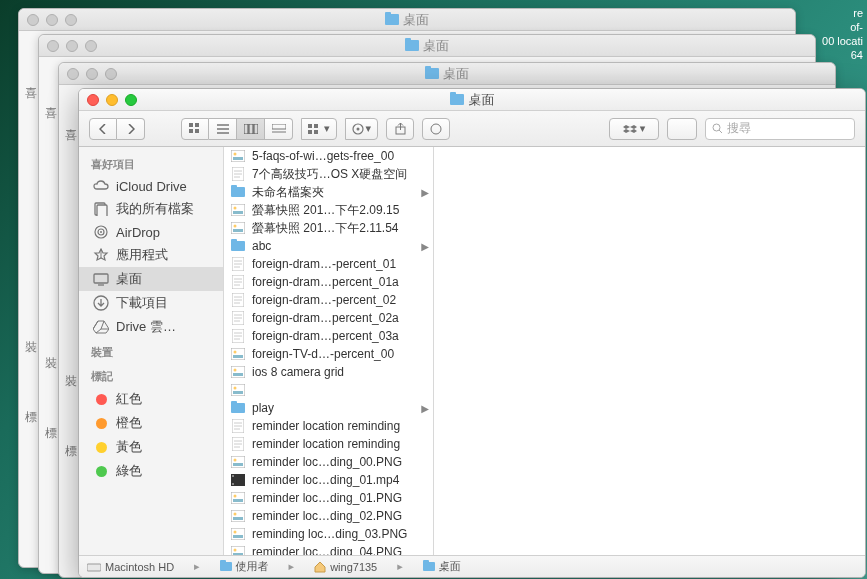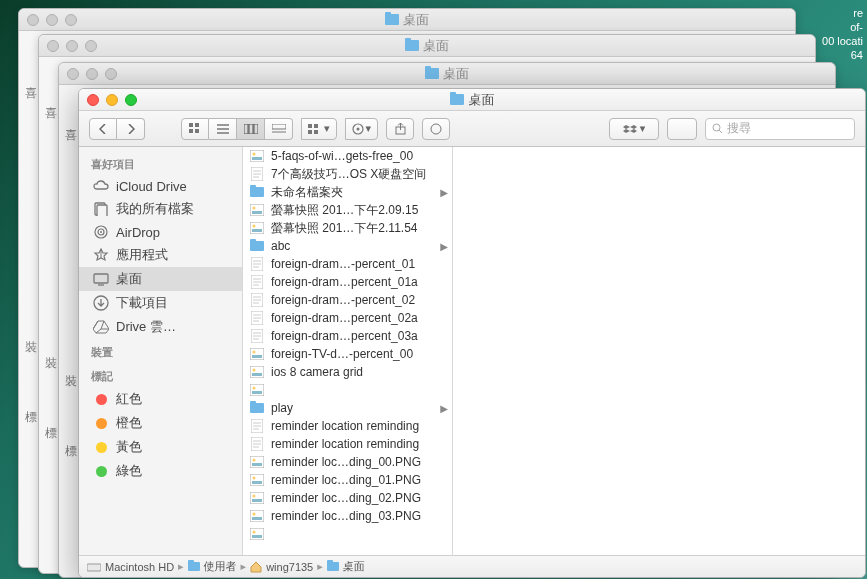--- a/index.html
+++ b/index.html
@@ -75,21 +75,21 @@
 .tbtn.single{border-radius:4px;}
 .tbtn.active{background:linear-gradient(#e0e0e0,#d4d4d4);}
 .searchbox {
   height:22px; width:150px; border:1px solid #c4c4c4; border-radius:4px;
   background:#fff; display:flex; align-items:center; padding:0 6px; gap:4px; color:#aaa; font-size:12px;
 }
 .spacer{flex:1;}
 
 .body { flex:1; display:flex; overflow:hidden; }
 .sidebar {
-  width:164px; background:#f4f4f4; border-right:1px solid #d8d8d8;
+  width:145px; background:#f4f4f4; border-right:1px solid #d8d8d8;
   overflow-y:auto; padding:4px 0;
 }
 .sb-header { font-size:11px; color:#8a8a8a; padding:6px 12px 3px; font-weight:600; }
 .sb-item {
   display:flex; align-items:center; gap:7px; padding:3px 12px 3px 14px;
   font-size:13px; color:#444; cursor:default;
 }
 .sb-item.sel { background:#dcdcdc; }
 .sb-icon { width:16px; height:16px; display:flex; align-items:center; justify-content:center; color:#787878; }
 .tag-dot{width:11px;height:11px;border-radius:50%;}
@@ -103,21 +103,21 @@
 }
 .file-icon{width:16px;height:14px;display:flex;align-items:center;justify-content:center;font-size:11px;}
 .file-row .arrow{position:absolute;right:4px;color:#888;font-size:10px;}
 .fname{white-space:nowrap;overflow:hidden;text-overflow:ellipsis;flex:1;}
 
 .preview { flex:1; background:#fff; }
 
 .pathbar {
   height:22px; background:linear-gradient(#f7f7f7,#ececec);
   border-top:1px solid #d0d0d0; display:flex; align-items:center;
-  padding:0 8px; gap:4px; font-size:11px; color:#555;
+  padding:0 8px; gap:20px; font-size:11px; color:#555;
 }
 .pb-seg{display:flex;align-items:center;gap:4px;}
 .pb-sep{color:#999;}
 
 svg{display:block;}
 </style>
 </head>
 <body>
 
 <div style="position:absolute;right:4px;top:6px;color:#fff;font-size:11px;text-align:right;line-height:14px;">
@@ -548,20 +548,30 @@
               <rect x="0" y="0" width="14" height="12" fill="#fff" stroke="#aaa"></rect>
               <rect x="2" y="7" width="10" height="3" fill="#8bc"></rect>
               <circle cx="4" cy="4" r="1.5" fill="#fc6"></circle>
             </svg>
           </span>
           <span class="fname">reminder loc…ding_00.PNG</span>
         </div>
         <div class="file-row">
           <span class="file-icon">
             <svg width="14" height="12">
+              <rect x="0" y="0" width="14" height="12" fill="#333"></rect>
+              <rect x="1" y="1" width="2" height="2" fill="#888"></rect>
+              <rect x="1" y="9" width="2" height="2" fill="#888"></rect>
+            </svg>
+          </span>
+          <span class="fname">reminder loc…ding_01.mp4</span>
+        </div>
+        <div class="file-row">
+          <span class="file-icon">
+            <svg width="14" height="12">
               <rect x="0" y="0" width="14" height="12" fill="#fff" stroke="#aaa"></rect>
               <rect x="2" y="7" width="10" height="3" fill="#8bc"></rect>
               <circle cx="4" cy="4" r="1.5" fill="#fc6"></circle>
             </svg>
           </span>
           <span class="fname">reminder loc…ding_01.PNG</span>
         </div>
         <div class="file-row">
           <span class="file-icon">
             <svg width="14" height="12">
@@ -573,30 +583,31 @@
           <span class="fname">reminder loc…ding_02.PNG</span>
         </div>
         <div class="file-row">
           <span class="file-icon">
             <svg width="14" height="12">
               <rect x="0" y="0" width="14" height="12" fill="#fff" stroke="#aaa"></rect>
               <rect x="2" y="7" width="10" height="3" fill="#8bc"></rect>
               <circle cx="4" cy="4" r="1.5" fill="#fc6"></circle>
             </svg>
           </span>
-          <span class="fname">reminder loc…ding_03.PNG</span>
-        </div>
-        <div class="file-row">
-          <span class="file-icon">
-            <svg width="14" height="12">
-              <rect x="0" y="0" width="14" height="12" fill="#fff" stroke="#aaa"></rect>
-              <rect x="2" y="7" width="10" height="3" fill="#8bc"></rect>
-              <circle cx="4" cy="4" r="1.5" fill="#fc6"></circle>
-            </svg>
-          </span>
+          <span class="fname">reminding loc…ding_03.PNG</span>
+        </div>
+        <div class="file-row">
+          <span class="file-icon">
+            <svg width="14" height="12">
+              <rect x="0" y="0" width="14" height="12" fill="#fff" stroke="#aaa"></rect>
+              <rect x="2" y="7" width="10" height="3" fill="#8bc"></rect>
+              <circle cx="4" cy="4" r="1.5" fill="#fc6"></circle>
+            </svg>
+          </span>
+          <span class="fname">reminder loc…ding_04.PNG</span>
         </div>
       </div>
     <div class="preview"></div>
   </div>
 
   <div class="pathbar" id="pathbar">
       <span class="pb-seg">
         <span>
           <svg width="14" height="10">
             <rect x="0" y="2" width="14" height="7" rx="1" fill="#e8e8e8" stroke="#999"></rect>

